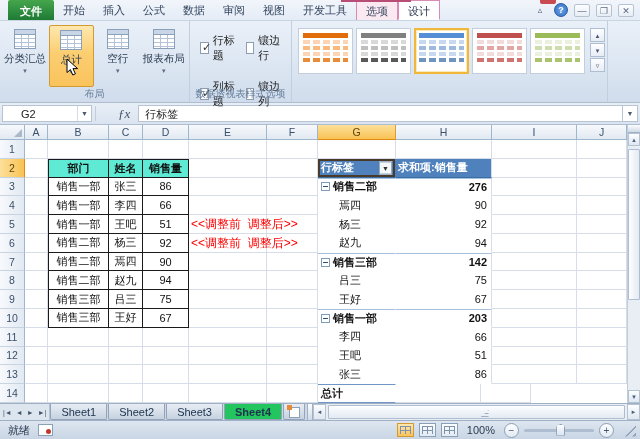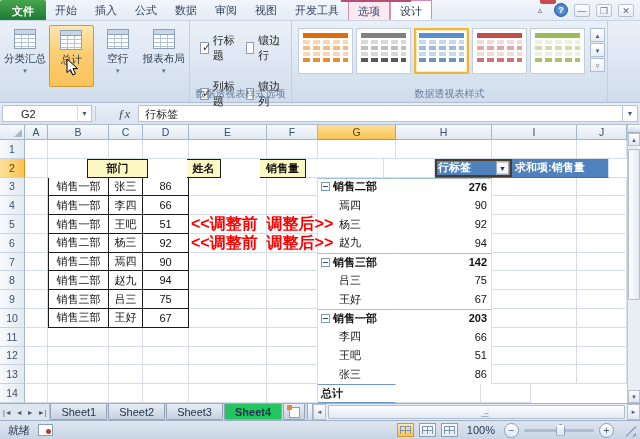--- a/index.html
+++ b/index.html
@@ -4,21 +4,21 @@
 <style>
   * { margin:0; padding:0; box-sizing:border-box; }
   html,body { width:640px; height:439px; overflow:hidden; }
   body { font-family:"Liberation Sans","DejaVu Sans",sans-serif; font-size:11px; color:#222;
          background:#bccbdd; position:relative; }
 
   
   .tabrow { height:21px; background:linear-gradient(#f2f6fb,#e4ecf6); display:flex; align-items:flex-end;
             position:relative; border-bottom:1px solid #c9d4e2;}
   .filetab { background:linear-gradient(#45a64d,#1e7a35); color:#fff; padding:4px 12px 3px 12px;
-             height:20px; border-radius:2px 2px 0 0; font-weight:bold; }
+             height:20px; border-radius:2px 2px 0 0; font-weight:bold; margin-left:8px; }
   .tab { padding:3px 9px; height:20px; color:#33455e; }
   .tab.ctx { background:#fbe9f2; border:1px solid #d98cb3; border-bottom:none; }
   .tab.active { background:#fff; border:1px solid #d98cb3; border-bottom:1px solid #fff; color:#2a3a50; }
   .ctxstrip { position:absolute; top:0; left:341px; width:70px; height:2px; background:#b84d75; }
   .ctxblob { position:absolute; top:0; left:540px; width:16px; height:4px; background:#c84b51; border-radius:0 0 2px 2px;}
   .winbtns { position:absolute; right:6px; top:3px; display:flex; gap:6px; align-items:center; }
   .wb { width:16px; height:13px; font-size:9px; color:#5a6b80; text-align:center; line-height:13px;
         border:1px solid #b6c2d2; border-radius:2px; background:linear-gradient(#fdfeff,#e7edf5); }
   .wb.help { border-radius:50%; width:14px; height:14px; background:radial-gradient(#6fa6e8,#2f6bc0); color:#fff; font-weight:bold; border:1px solid #2a5ca6;}
   .wb.collapse { border:none; background:none; }
@@ -75,24 +75,24 @@
   .r { flex:1; display:flex; min-height:0; }
   .rh { width:25px; flex:none; background:linear-gradient(90deg,#f7f9fc,#e2e9f2); border-right:1px solid #9eb6ce;
         border-bottom:1px solid #c8d3e0; color:#39506b; text-align:center; font-size:10.5px; display:flex; align-items:center; justify-content:center;}
   .rh.sel { background:linear-gradient(90deg,#fce09a,#f9c254); border-right-color:#e08b13; color:#5d4308;}
   .c { flex:none; height:100%; border-right:1px solid #d6dde8; border-bottom:1px solid #d6dde8; display:flex; align-items:center; position:relative;}
   .wA{width:23px}.wB{width:61px}.wC{width:34px}.wD{width:46px}.wE{width:78px}.wF{width:51px}
   .wG{width:78px}.wH{width:96px}.wI{width:85px}.wJ{width:50px}
   
   .src { border-right:1px solid #1a1a1a; border-bottom:1px solid #1a1a1a; justify-content:center; font-size:11px; color:#111;}
   .src.bl { border-left:1px solid #1a1a1a; }
-  .srch { background:#fef9c3; font-weight:bold; border-top:1px solid #1a1a1a;margin-left:39px; }
-  
-  .ann { position:absolute; left:2px; top:50%; transform:translateY(-50%); color:#ff0000; font-weight:bold;
-         font-size:16px; white-space:pre; z-index:5; }
+  .srch { background:#5eead4; font-weight:bold; border-top:1px solid #1a1a1a; }
+  
+  .ann { position:absolute; left:2px; top:50%; transform:translateY(-50%); color:#ff0000; font-weight:normal;
+         font-size:12px; white-space:pre; z-index:5; }
   
   .pv { background:#fff; border-right-color:transparent; border-bottom-color:transparent; font-size:11px;}
   .pv.edge { border-right-color:#d6dde8; }
   .pvh { background:#4f81bd; color:#fff; font-weight:bold; border-bottom-color:#3a6ea5; }
   .pvh.gcell { box-shadow:inset 0 0 0 2px #4a3a2a; }
   .pvdd { position:absolute; right:3px; top:50%; transform:translateY(-50%); width:13px; height:13px; background:#f5f8fb;
           border:1px solid #9aa8b8; color:#333; font-size:7px; text-align:center; line-height:12px; }
   .pvg { font-weight:bold; color:#111; border-top:1px solid #a6c0de !important; }
   .pvg .lbl { display:flex; align-items:center; gap:3px; padding-left:3px; }
   .collapsebox { width:9px; height:9px; border:1px solid #7f9db9; background:#fff; position:relative; flex:none;}
@@ -197,20 +197,21 @@
     <div class="bigbtn">
       <div class="tblicon"></div>
       <div class="blabel">空行</div>
       <div class="dd">▾</div>
     </div>
     <div class="bigbtn">
       <div class="tblicon"></div>
       <div class="blabel">报表布局</div>
       <div class="dd">▾</div>
     </div>
+    <div class="glabel">布局</div>
   </div>
 
   <div class="group" style="width:102px">
     <div class="cbgrid">
       <div class="cbitem">
         <span class="cb checked"></span>
         <span>行标题</span>
       </div>
       <div class="cbitem">
         <span class="cb"></span>
@@ -264,21 +265,20 @@
           <div class="swr dash" style="--c:#cdddac"></div>
         <div class="swr dash" style="--c:#ebf1de"></div>
           <div class="swr dash" style="--c:#abc36f"></div>
       </div>
       <div class="galbtns">
         <div class="gb">▴</div>
         <div class="gb">▾</div>
         <div class="gb">▿</div>
       </div>
     </div>
-    <div class="glabel">数据透视表样式</div>
   </div>
 </div>
 
 <div class="fbar">
   <div class="namebox">
     <span class="nb">G2</span>
     <span class="nbdd">▼</span>
   </div>
   <div class="fdivider"></div>
   <div class="fx">ƒx</div>

